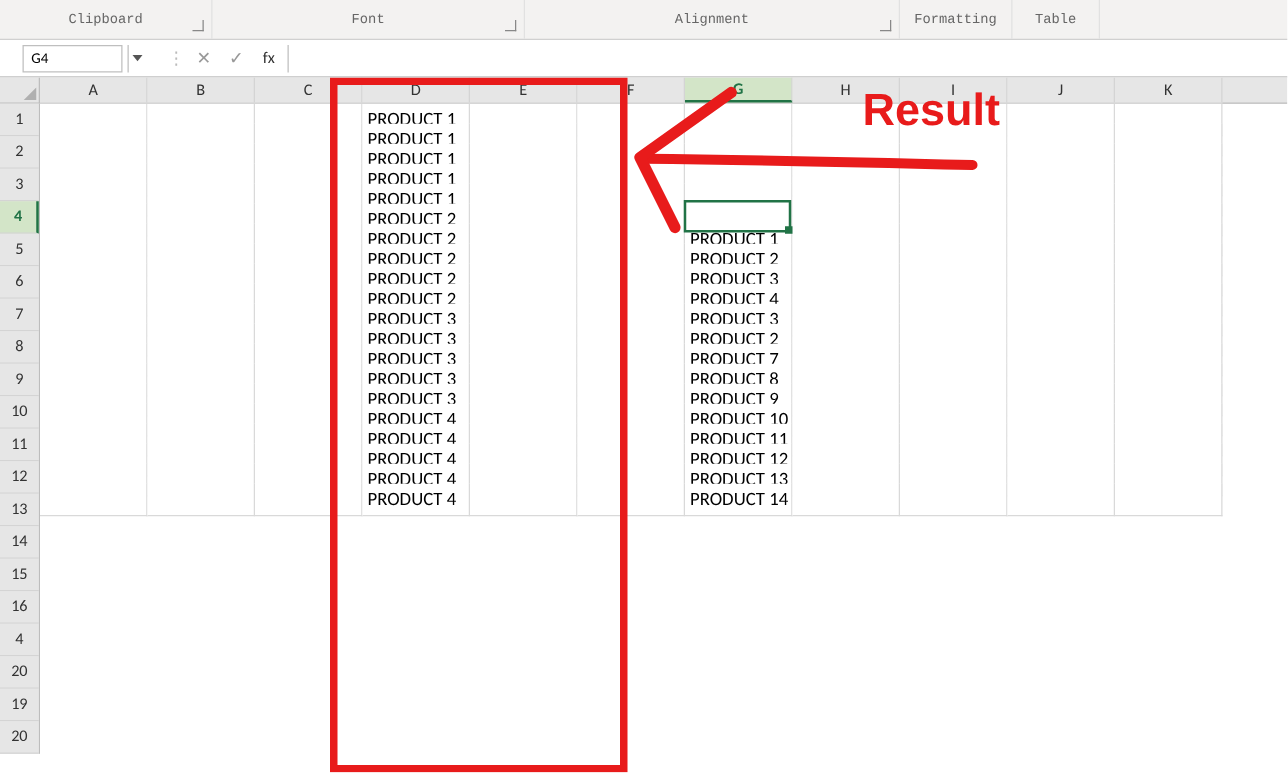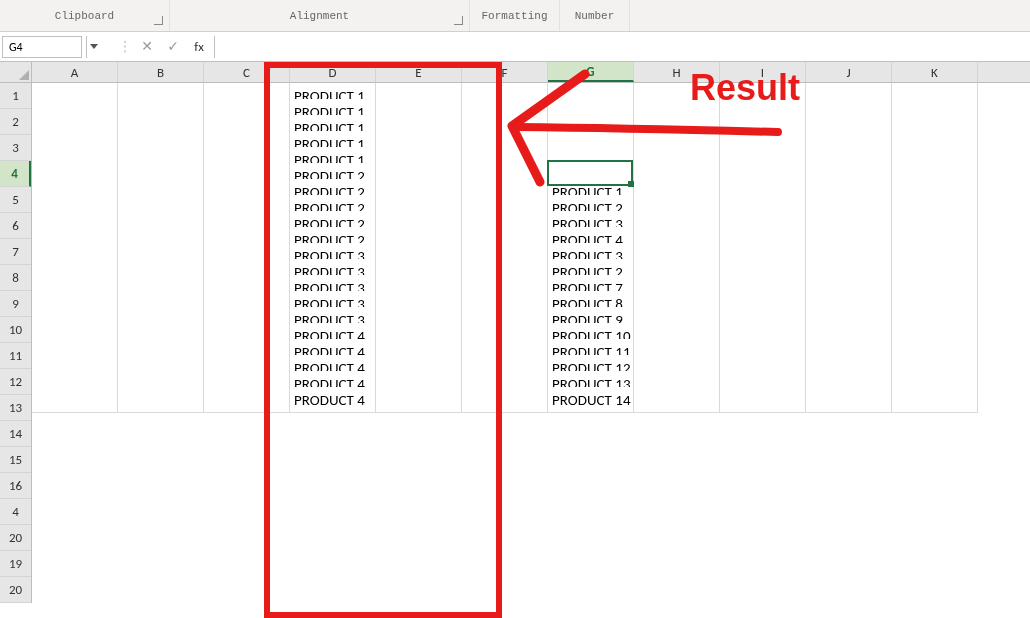--- a/index.html
+++ b/index.html
@@ -44,21 +44,21 @@
     }
     .ribbon-group.noarrow::after{
       border:none;
     }
     .name-box-row {
       display: flex;
       align-items: center;
       height: 30px;
       background: #fff;
       border-bottom: 1px solid #c0c0c0;
-      padding-left: 2px;
+      padding-left: 18px;
       gap: 4px;
     }
     .name-box {
       width: 80px;
       height: 22px;
       border: 1px solid #bfbfbf;
       font-size: 12px;
       padding: 2px 6px;
       display: flex;
       align-items: center;
@@ -223,23 +223,24 @@
       font-size: 36px;
       font-weight: bold;
       font-family: Arial, sans-serif;
     }
   </style>
 </head>
 <body>
 
 <div class="ribbon-groups">
   <div class="ribbon-group" style="flex:0 0 170px">Clipboard</div>
+  <div class="ribbon-group" style="flex:0 0 250px">Font</div>
   <div class="ribbon-group" style="flex:0 0 300px">Alignment</div>
   <div class="ribbon-group noarrow" style="flex:0 0 90px">Formatting</div>
-  <div class="ribbon-group noarrow" style="flex:0 0 70px">Number</div>
+  <div class="ribbon-group noarrow" style="flex:0 0 70px">Table</div>
 </div>
 
 <div class="name-box-row">
   <div class="name-box">
     <span>G4</span>
     <span style="flex:1"></span>
   </div>
   <div class="name-box-dropdown">
       <div class="tiny-triangle"></div>
     </div>

